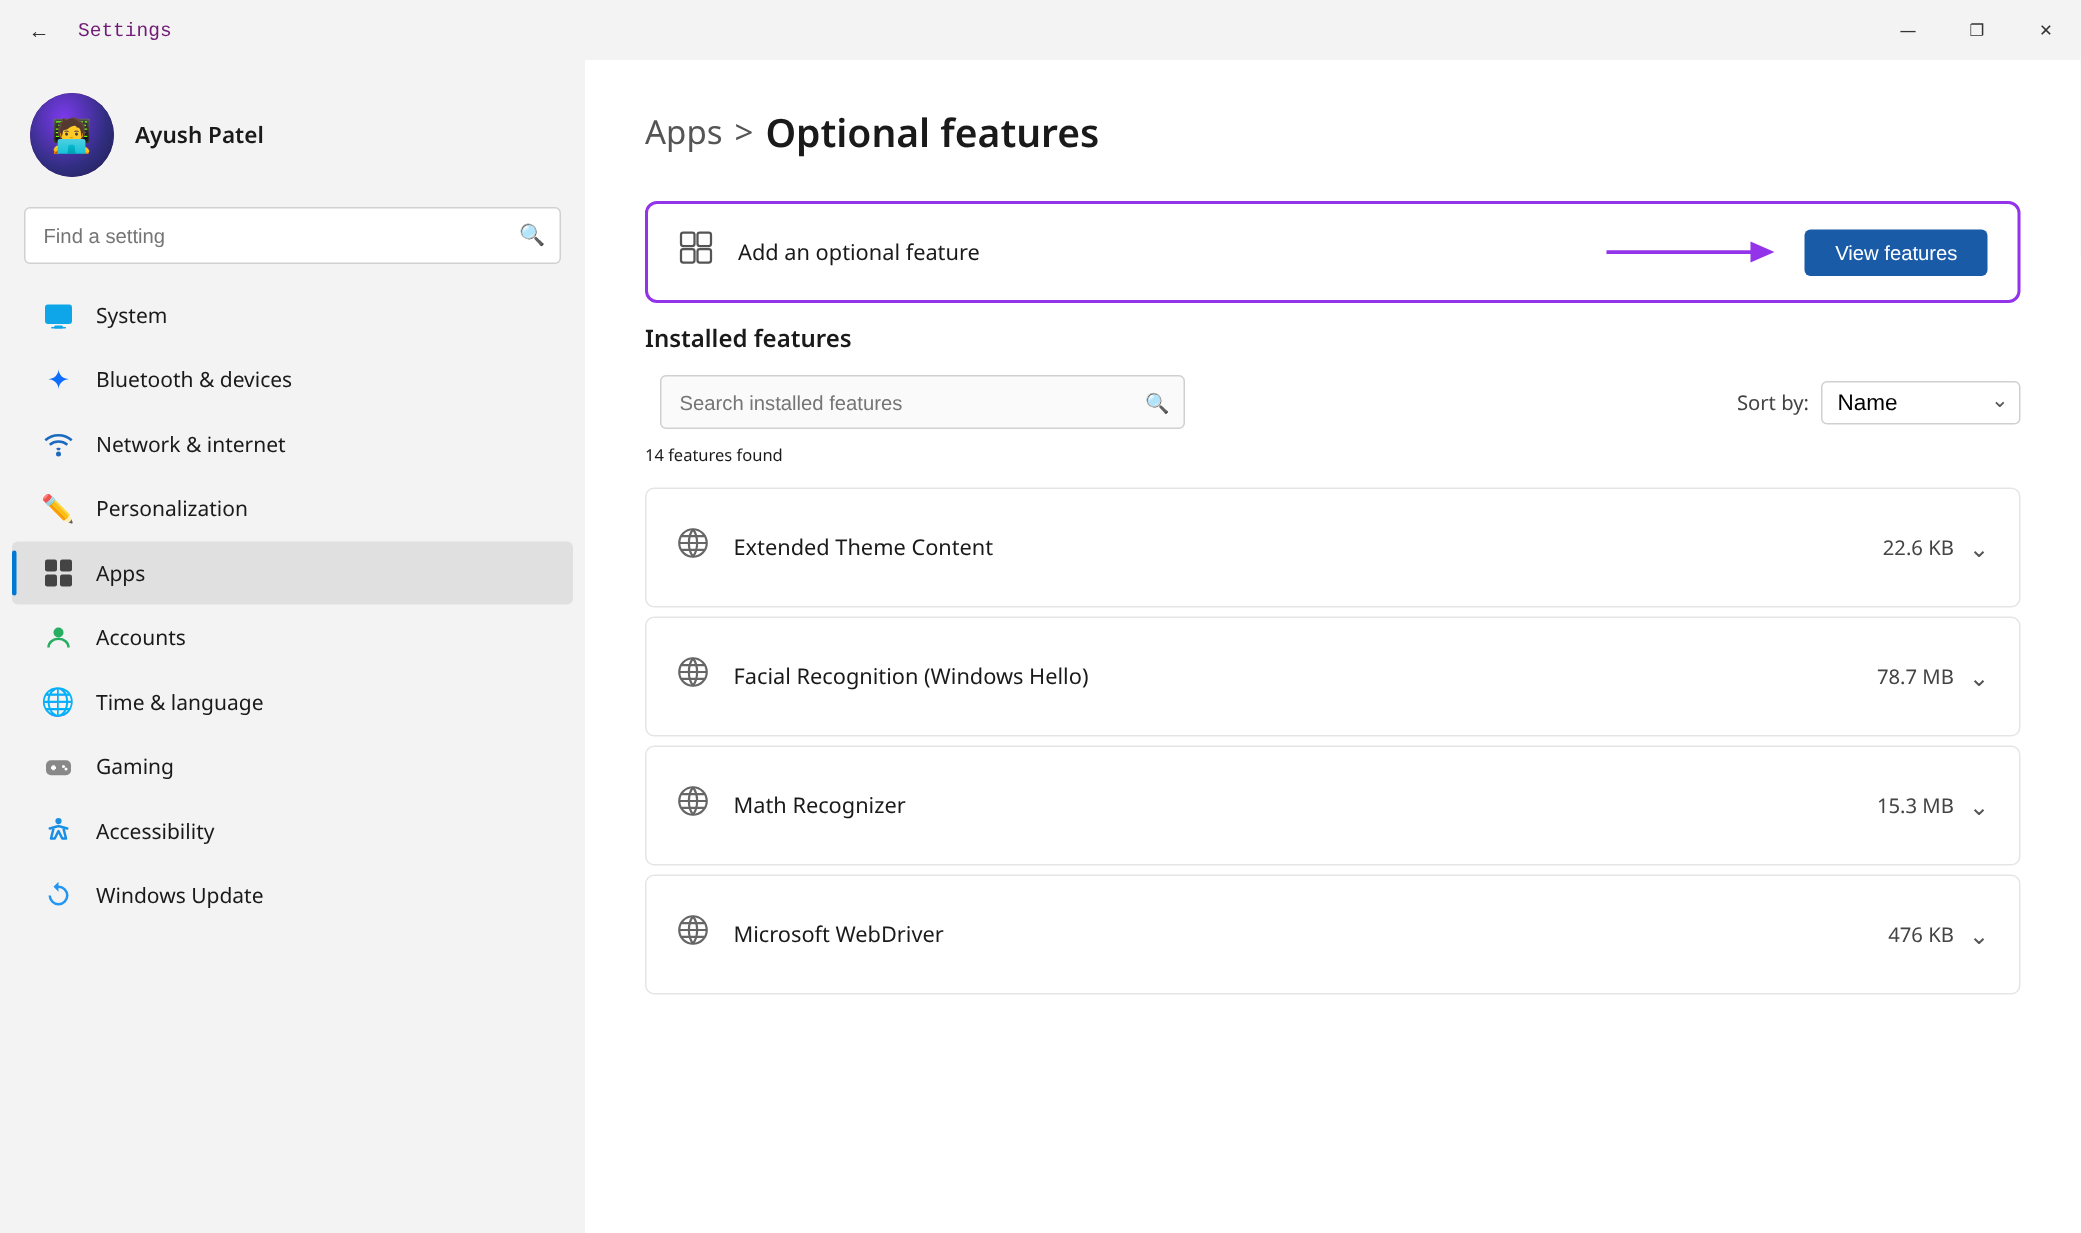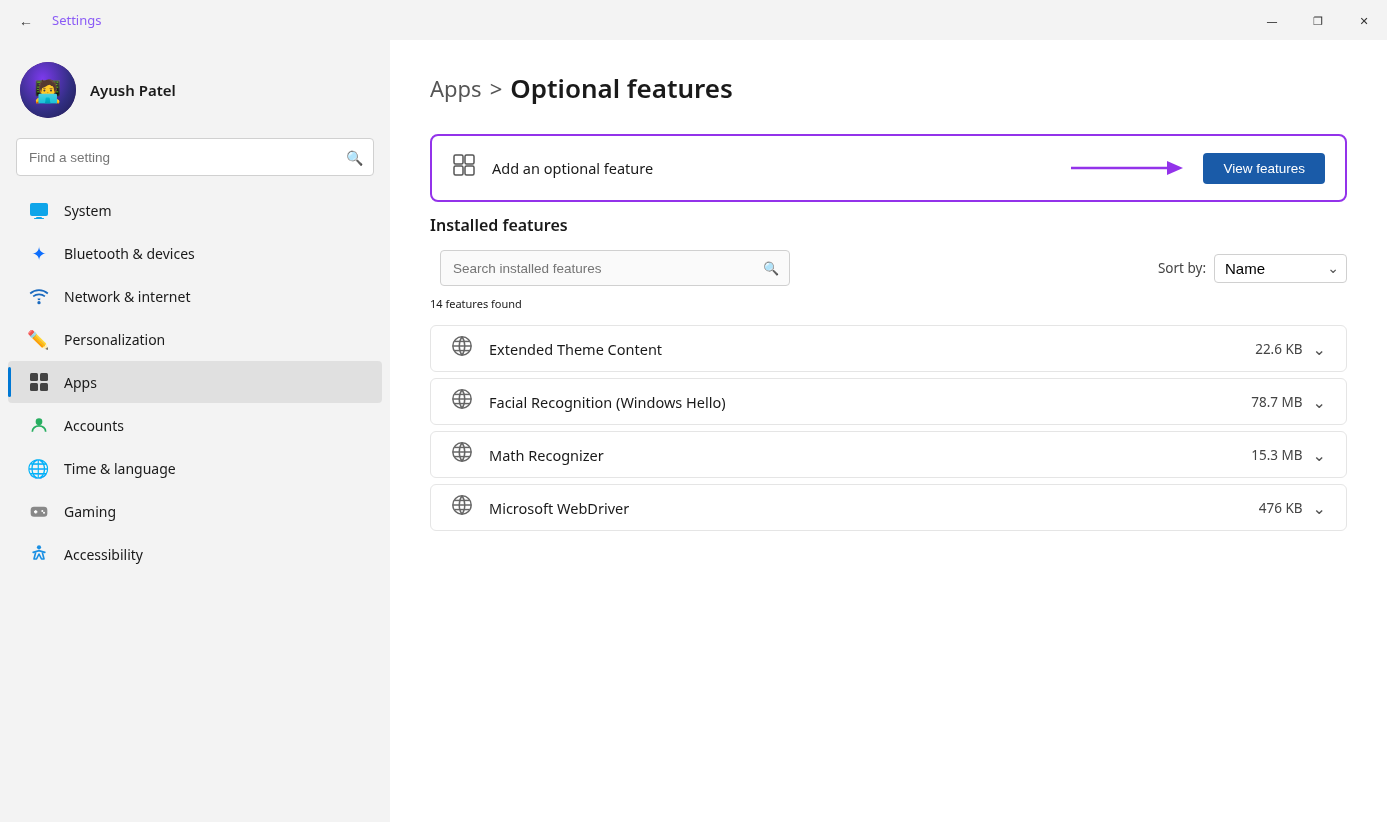--- a/index.html
+++ b/index.html
@@ -23,21 +23,22 @@
       padding: 0 0 0 12px;
       flex-shrink: 0;
     }
     .titlebar-left {
       display: flex;
       align-items: center;
       gap: 12px;
     }
     .titlebar-title {
       font-size: 13px;
-      color: #8b5cf6;
+      color: #701a75;
+      font-family: Liberation Mono, monospace;
     }
     .titlebar-back {
       width: 28px;
       height: 28px;
       display: flex;
       align-items: center;
       justify-content: center;
       border-radius: 4px;
       cursor: pointer;
       font-size: 14px;
@@ -360,21 +361,21 @@
     }
 
     
     .feature-item {
       border: 1px solid #e5e5e5;
       border-radius: 6px;
       padding: 0 20px;
       display: flex;
       align-items: center;
       justify-content: space-between;
-      height: 47px;
+      height: 80px;
       margin-bottom: 6px;
       background: #fff;
     }
     .feature-item-left {
       display: flex;
       align-items: center;
       gap: 16px;
     }
     .feature-item-icon { font-size: 19px; color: #555; }
     .feature-item-name { font-size: 14.5px; color: #1a1a1a; }
@@ -507,20 +508,28 @@
           <svg width="20" height="20" viewBox="0 0 24 24" fill="none">
             <circle cx="12" cy="4" r="2.5" fill="#1a8fe3"></circle>
             <path d="M5 10l7-2 7 2" stroke="#1a8fe3" stroke-width="2" fill="none" stroke-linecap="round"></path>
             <path d="M8 10l-2 8h3l3-6 3 6h3l-2-8" stroke="#1a8fe3" stroke-width="2" fill="none" stroke-linejoin="round"></path>
           </svg>
         </span>
         <span class="nav-label">Accessibility</span>
       </div>
 
 
+      <div class="nav-item">
+        <span class="nav-icon" style="font-size:18px; color:#2196f3;">
+          <svg width="20" height="20" viewBox="0 0 24 24" fill="none">
+            <path d="M12 4V1L8 5l4 4V6a6 6 0 016 6 6 6 0 01-6 6 6 6 0 01-6-6H4a8 8 0 008 8 8 8 0 008-8 8 8 0 00-8-8z" fill="#2196f3"></path>
+          </svg>
+        </span>
+        <span class="nav-label">Windows Update</span>
+      </div>
     </nav>
   </div>
 
   <div class="content">
 
     <div class="breadcrumb">
       <span class="breadcrumb-apps">Apps</span>
       <span class="breadcrumb-sep">&gt;</span>
       <span class="breadcrumb-current">Optional features</span>
     </div>

